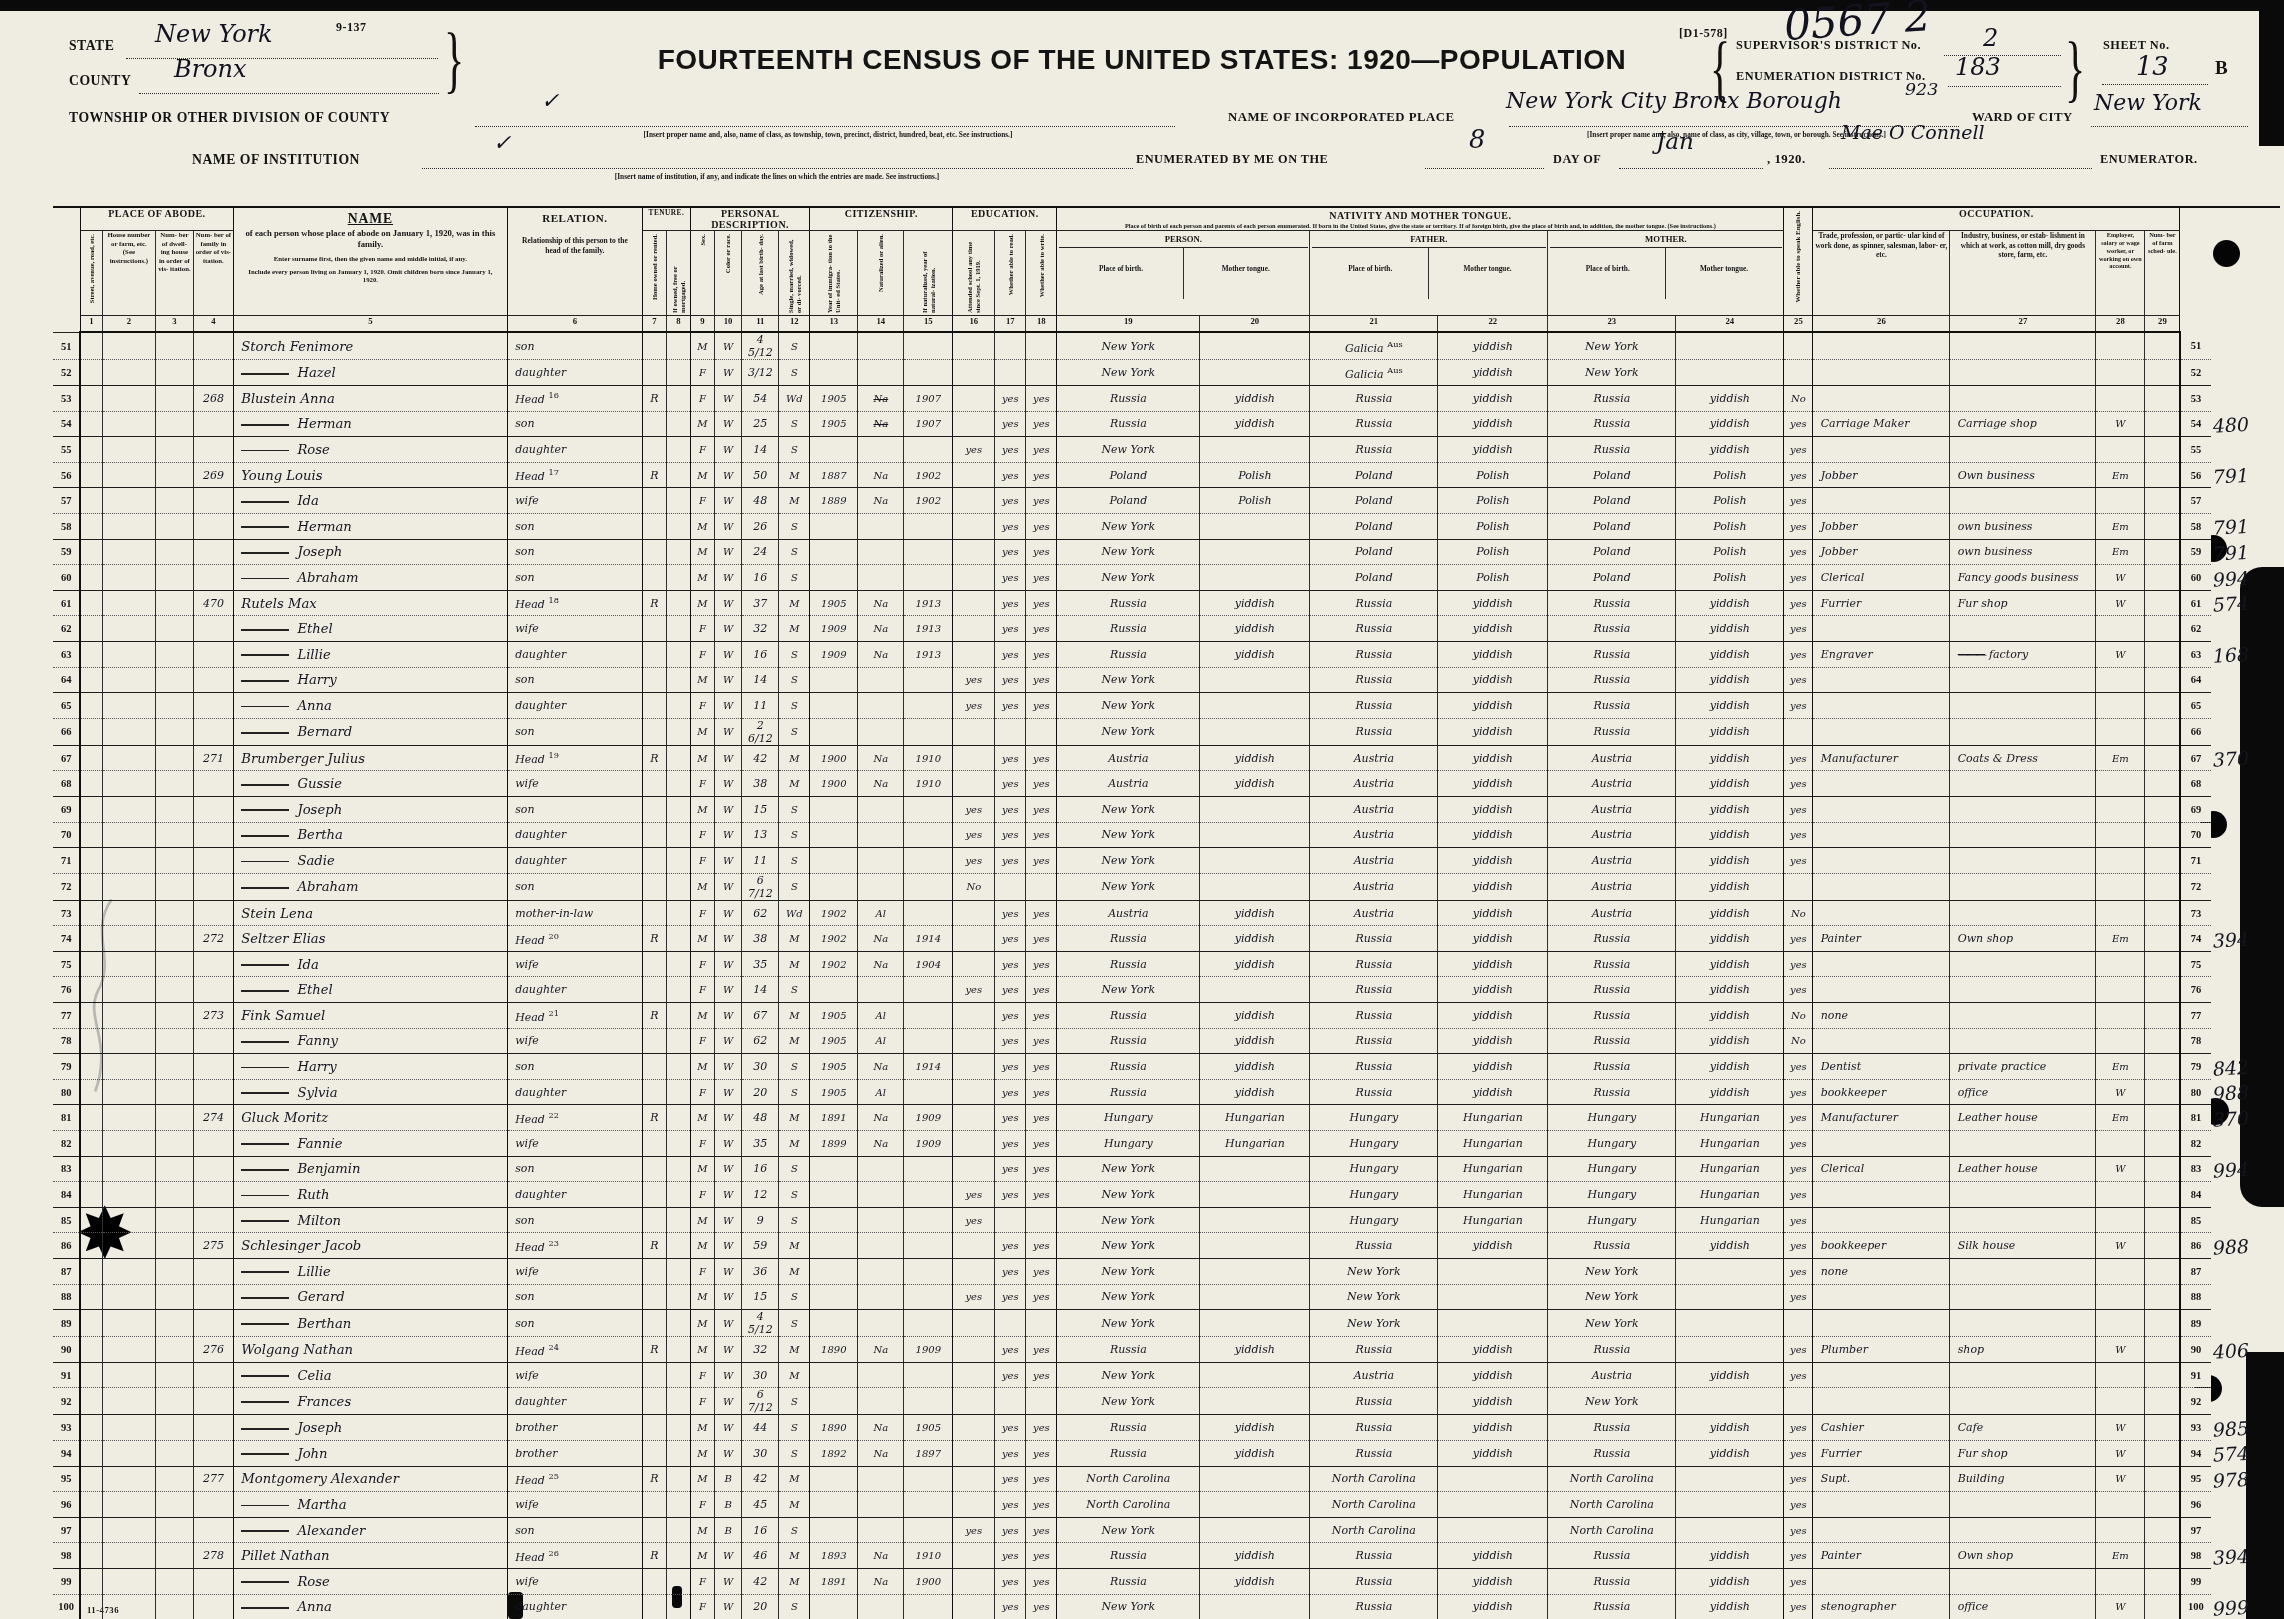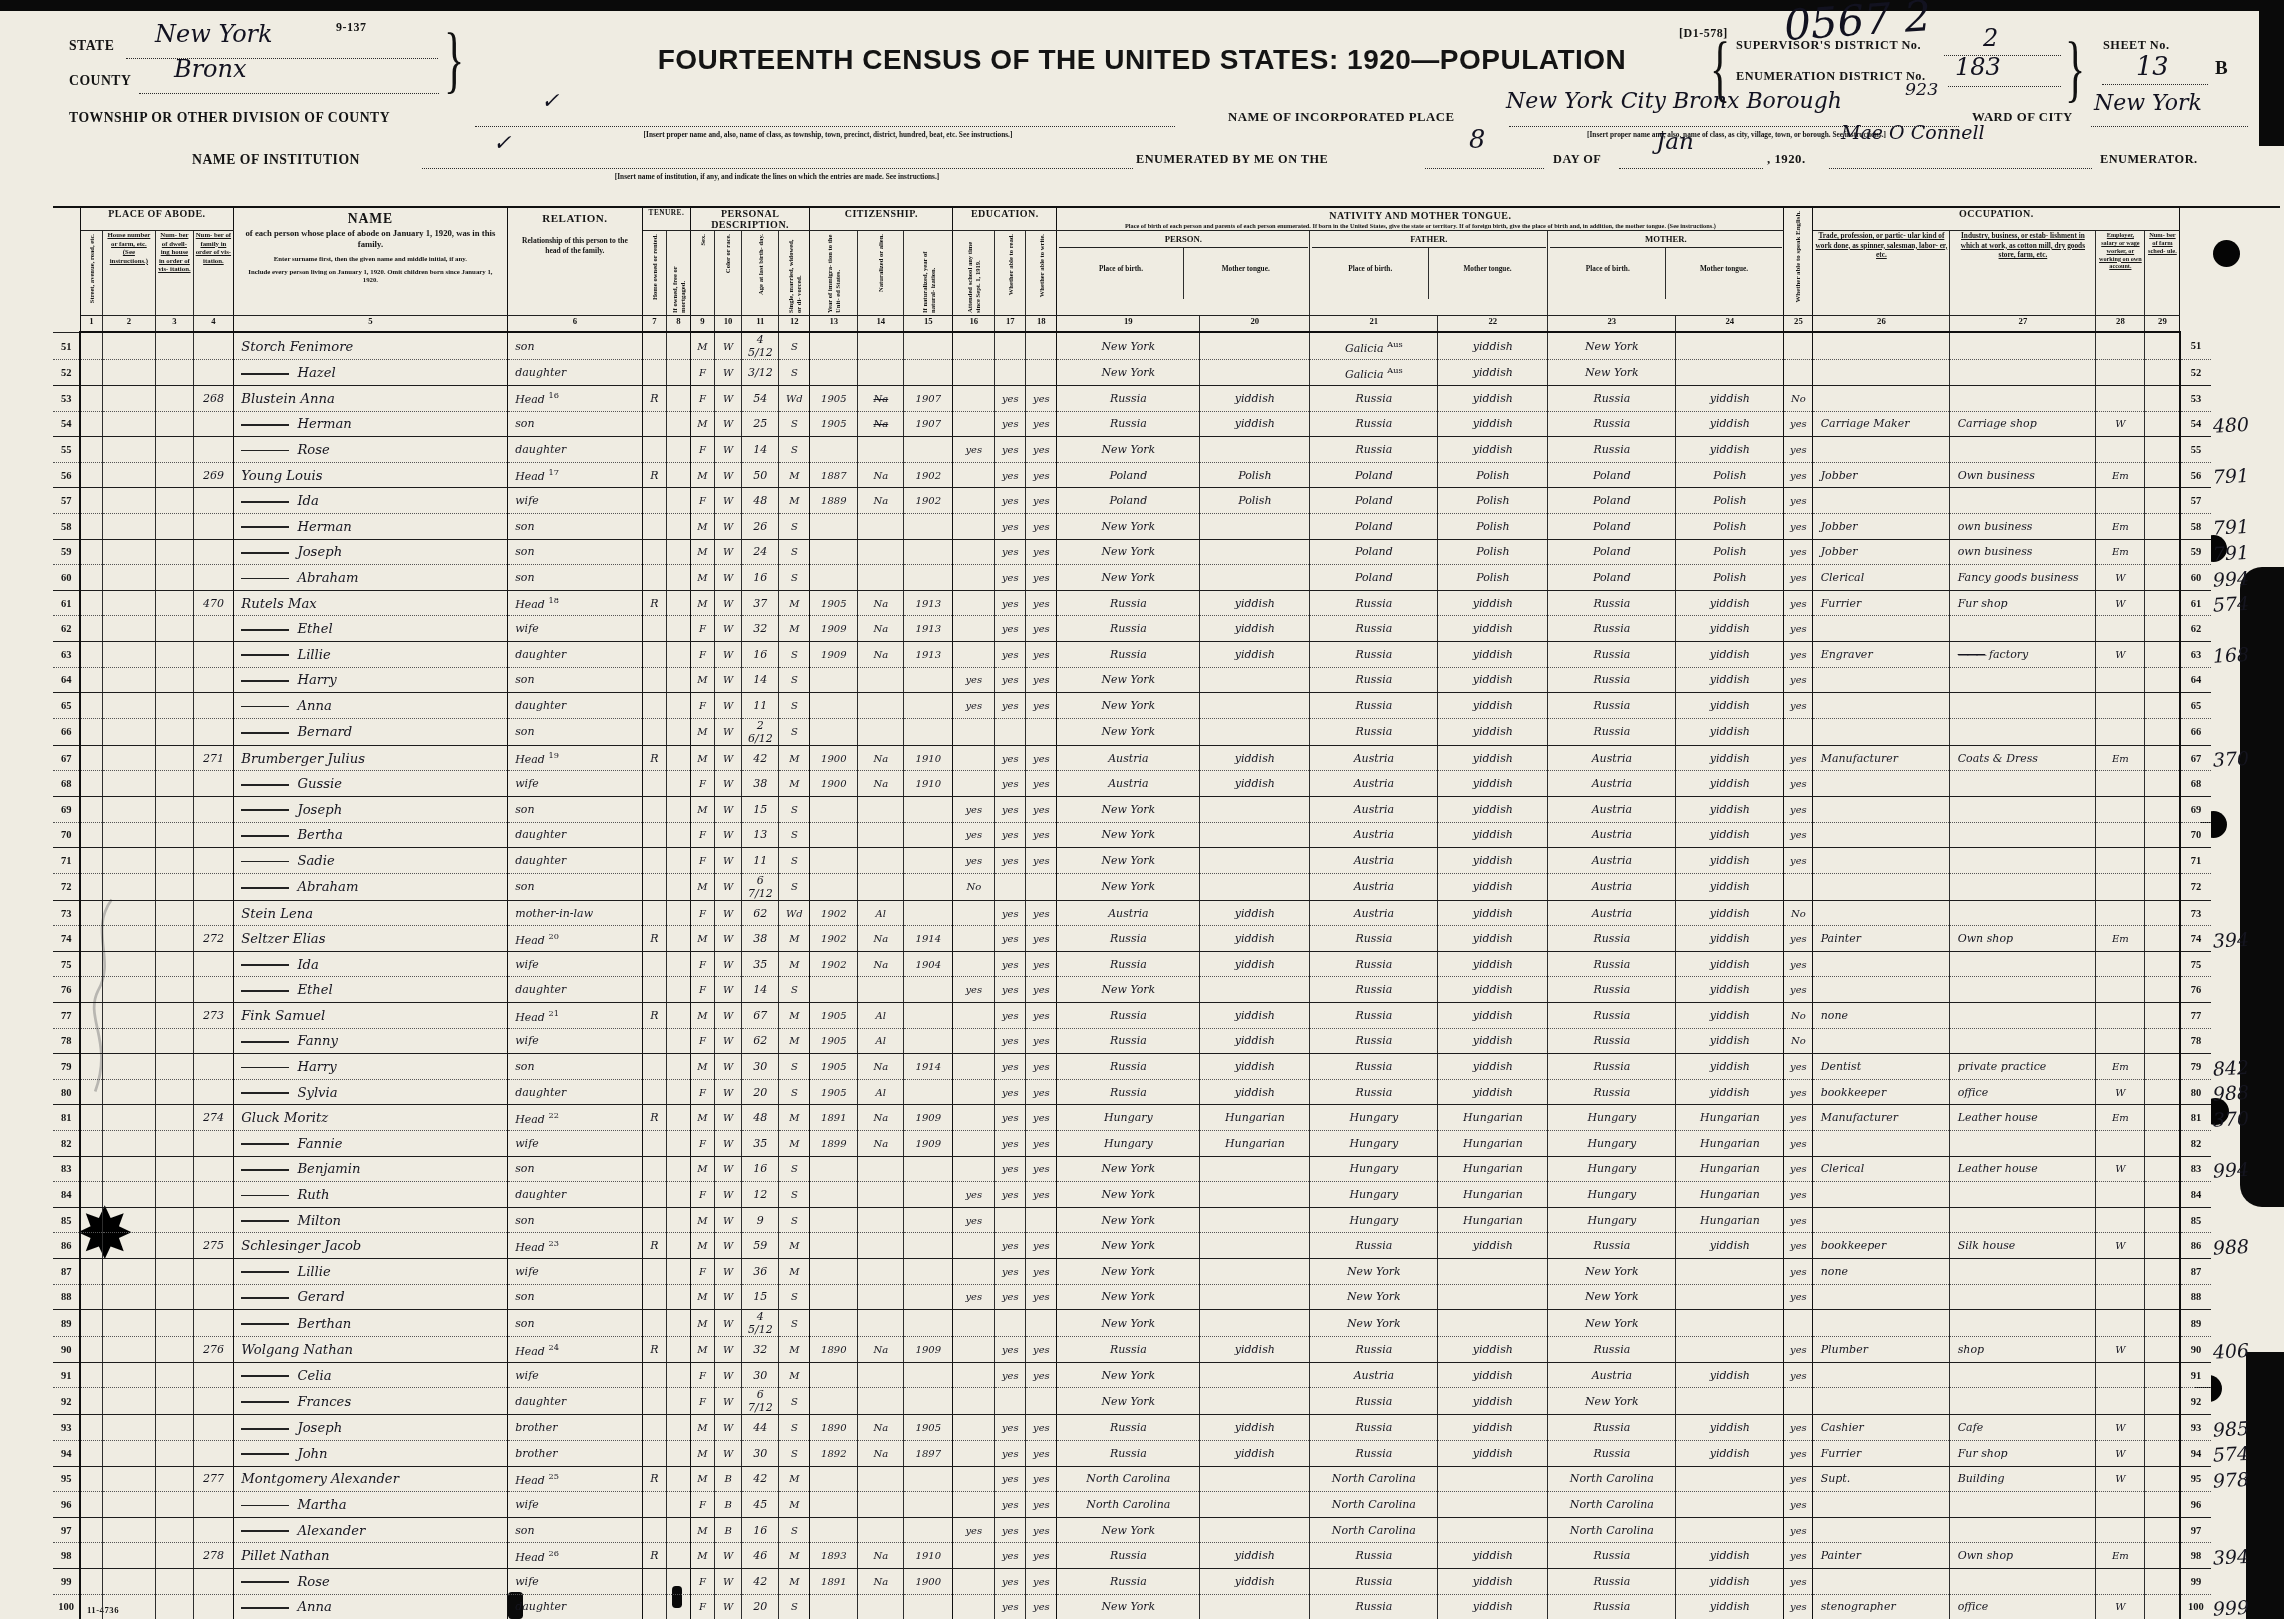--- a/index.html
+++ b/index.html
@@ -23,23 +23,23 @@
   table.census .noborder{border:none !important;background:transparent;}
   thead th{border-bottom:0.9px solid #222;vertical-align:top;background:#efece2;font-weight:bold;}
   thead tr.grow th{border-bottom:0.9px solid #222;}
   thead tr.numrow th{border-top:0.9px solid #222;border-bottom:2.7px solid #0f0f0f;font-size:8.7px;height:15.5px;
       font-family:"Liberation Serif",serif;}
   .gt{font-size:10px;text-align:center;padding-top:1.8px;letter-spacing:0.5px;}
   .gt.small{font-size:7.3px;}
   .vt{display:block;writing-mode:vertical-rl;transform:rotate(180deg);font-size:6.6px;font-weight:bold;
       line-height:1.15;margin:2.7px auto 1.8px auto;max-height:79px;text-align:left;}
   .vt25{max-height:108px;font-size:6.9px;}
-  .subtxt{font-size:6.8px;font-weight:bold;text-align:center;line-height:1.25;padding:1.8px 0.9px;text-decoration:underline;}
+  .subtxt{font-size:6.8px;font-weight:bold;text-align:center;line-height:1.25;padding:1.8px 0.9px;}
   .namebox{text-align:center;padding:2.7px 5.5px;}
-  .namebox .t1{font-size:13.7px;font-weight:bold;letter-spacing:0.9px;}
+  .namebox .t1{font-size:13.7px;font-weight:bold;letter-spacing:0.9px;text-decoration:underline;}
   .namebox .t2{font-size:8.7px;font-weight:bold;line-height:1.25;margin-top:1.8px;}
   .namebox .t3{font-size:6.8px;font-weight:bold;line-height:1.2;margin-top:4.6px;}
   .relbox{text-align:center;padding-top:3.7px;}
   .relbox .t1{font-size:11px;font-weight:bold;letter-spacing:0.5px;}
   .relbox .t2{font-size:7.5px;font-weight:bold;margin-top:12.8px;line-height:1.3;padding:0 7.3px;}
   .natdesc{font-size:6.3px;font-weight:bold;text-align:center;line-height:1.25;padding:0.9px 3.7px;}
   .ngt{font-size:8.7px;font-weight:bold;text-align:center;border-bottom:0.9px solid #222;padding:2.7px 0;}
   .nsplit{display:flex;height:51px;}
   .nsplit div{flex:1;font-size:7.3px;font-weight:bold;text-align:center;padding-top:16.4px;}
   .nsplit div:first-child{border-right:0.9px solid #2e2e2e;}

